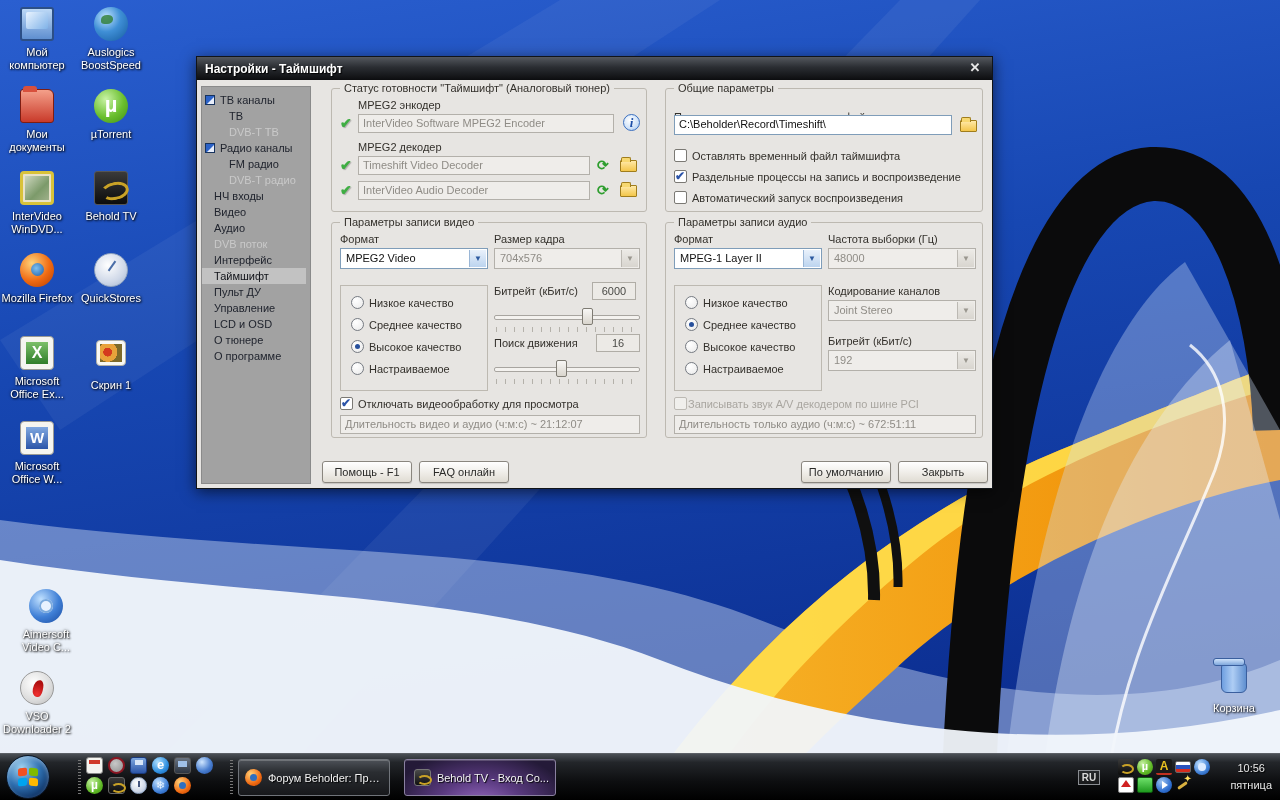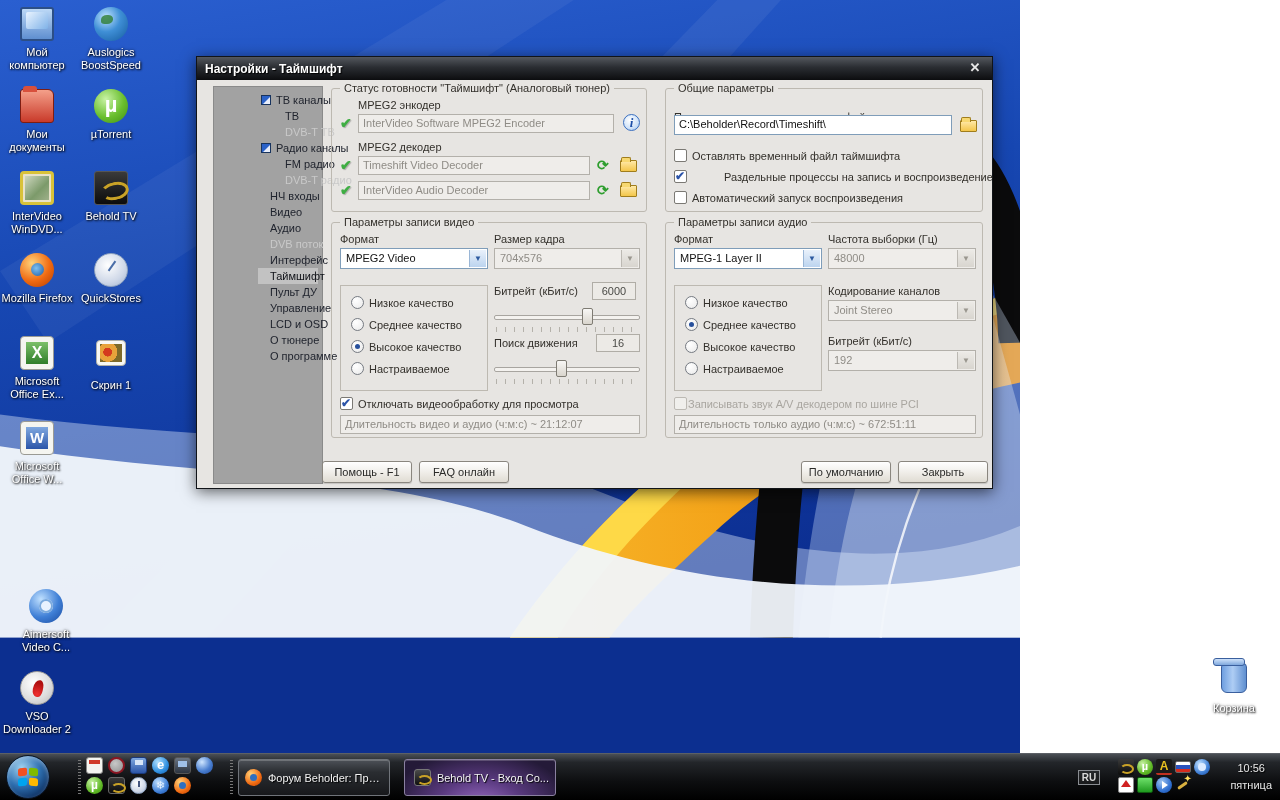--- a/index.html
+++ b/index.html
@@ -1,17 +1,17 @@
 <!DOCTYPE html>
 <html><head>
 <meta charset="utf-8">
 <style>
   * { margin:0; padding:0; box-sizing:border-box; }
   html,body { width:1280px; height:800px; overflow:hidden; font-family:"Liberation Sans",sans-serif; }
-  #desktop { position:relative; width:1020px; height:800px; background:#0c2f90; }
+  #desktop { position:relative; width:1280px; height:800px; background:#0c2f90; }
   .wallpaper { position:absolute; inset:0; }
 
   
   .dicon { position:absolute; width:72px; text-align:center; cursor:default; }
   .dicon .img { width:36px; height:36px; margin:0 auto 3px; position:relative; }
   .dicon .lbl { color:#fff; font-size:11px; line-height:13px; text-shadow:1px 1px 2px rgba(0,0,0,.95), 0 0 3px rgba(0,0,0,.7); }
   .ic { width:34px; height:34px; margin:1px auto; position:relative; border-radius:4px; }
   .ic-computer { background:linear-gradient(#bcd8f6,#5f8fd0); border:2px solid #2c4f86; border-radius:3px; }
   .ic-computer::after { content:''; position:absolute; left:4px; top:3px; right:4px; bottom:10px; background:linear-gradient(135deg,#eaf4ff,#7fb2e8); border-radius:2px; }
   .ic-globe { border-radius:50%; background:radial-gradient(circle at 35% 30%, #bfe3ff, #3f8fd6 45%, #145a9e); }
@@ -40,21 +40,21 @@
   .ic-vso { border-radius:50%; background:radial-gradient(circle at 40% 35%, #ffffff, #dcdcdc 60%, #b8b8b8); border:1px solid #999; }
   .ic-vso::after { content:''; position:absolute; left:12px; top:8px; width:10px; height:17px; background:radial-gradient(circle at 50% 85%, #f03030, #b01010 75%); border-radius:60% 40% 45% 45%; transform:rotate(10deg); }
   .ic-bin { width:26px; height:30px; margin:3px auto 0; background:linear-gradient(90deg,#6f9fe0,#aecdf4 45%,#5f8fd0); border-radius:4px 4px 6px 6px; border:1px solid #3a5f9e; }
   .ic-bin::before { content:''; position:absolute; left:-3px; top:-5px; width:30px; height:6px; background:linear-gradient(#cfe2fa,#7fa8dd); border-radius:3px; border:1px solid #3a5f9e; }
 
   
   .dialog { position:absolute; left:196px; top:56px; width:797px; height:433px; background:#e7e5e2; border:1px solid #111418; box-shadow:0 3px 14px rgba(0,0,0,.6); font-size:11px; color:#2a2a28; }
   .titlebar { position:absolute; left:0; top:0; right:0; height:23px; background:linear-gradient(#54585e,#2a2d32 45%,#0c0d0f); display:flex; align-items:center; }
   .titlebar .t { color:#fff; font-weight:bold; font-size:12px; padding-left:8px; text-shadow:1px 1px 1px #000; }
   .close-x { position:absolute; right:6px; top:3px; width:22px; height:17px; color:#e8e8e8; font-weight:bold; font-size:13px; text-align:center; line-height:16px; cursor:pointer; }
-  .treepanel { position:absolute; left:16px; top:29px; width:110px; height:398px; background:#a2a2a2; border:1px solid #8a8a8a; padding-top:5px;padding-left:44px; }
+  .treepanel { position:absolute; left:4px; top:29px; width:110px; height:398px; background:#a2a2a2; border:1px solid #8a8a8a; padding-top:5px; }
   .titem { height:16px; line-height:16px; color:#20242e; white-space:nowrap; position:relative; cursor:pointer; }
   .titem.parent { padding-left:18px; }
   .titem.child { padding-left:27px; }
   .titem.plain { padding-left:12px; }
   .titem.dis { color:#c9c9c9; }
   .titem.sel { background:#c2c2c2; color:#101218; width:calc(100% - 4px); }
   .tree-cb { position:absolute; left:3px; top:3px; width:10px; height:10px; background:#2b62c8; border:1px solid #17335e; }
   .tree-cb::after { content:''; position:absolute; right:0; bottom:0; border-bottom:7px solid #e8eefb; border-left:7px solid transparent; }
 
   .group { position:absolute; border:1px solid #bdb9b1; border-radius:3px; }
@@ -305,21 +305,21 @@
     </div>
 
     <div class="group" style="left:468px; top:31px; width:318px; height:124px;">
       <span class="gtitle">Общие параметры</span>
       <span class="lab" style="left:8px; top:22px;">Папка для хранения временного файла</span>
       <div class="field en" style="left:8px; top:26px; width:278px; height:20px;">C:\Beholder\Record\Timeshift\</div>
       <span class="folder" style="left:294px; top:31px;"></span>
       <span class="cb" style="left:8px; top:60px;"></span>
       <span class="lab" style="left:26px; top:61px;">Оставлять временный файл таймшифта</span>
       <span class="cb checked" style="left:8px; top:81px;"></span>
-      <span class="lab" style="left:26px; top:82px;margin-left:32px;">Раздельные процессы на запись и воспроизведение</span>
+      <span class="lab" style="left:26px; top:82px;">Раздельные процессы на запись и воспроизведение</span>
       <span class="cb" style="left:8px; top:102px;"></span>
       <span class="lab" style="left:26px; top:103px;">Автоматический запуск воспроизведения</span>
     </div>
 
     <div class="group" style="left:134px; top:165px; width:316px; height:216px;">
       <span class="gtitle">Параметры записи видео</span>
       <span class="lab" style="left:8px; top:10px;">Формат</span>
       <div class="dd" style="left:8px; top:25px; width:148px;">MPEG2 Video</div>
       <div class="subbox" style="left:8px; top:62px; width:148px; height:106px;">
         <span class="rad" style="left:10px; top:10px;"></span>

